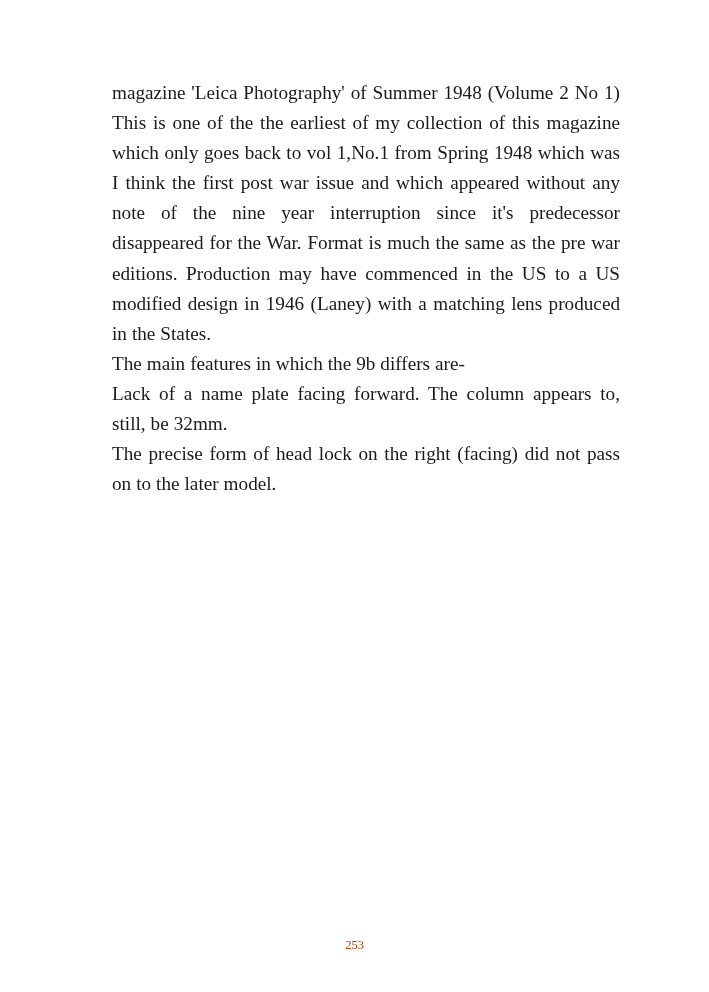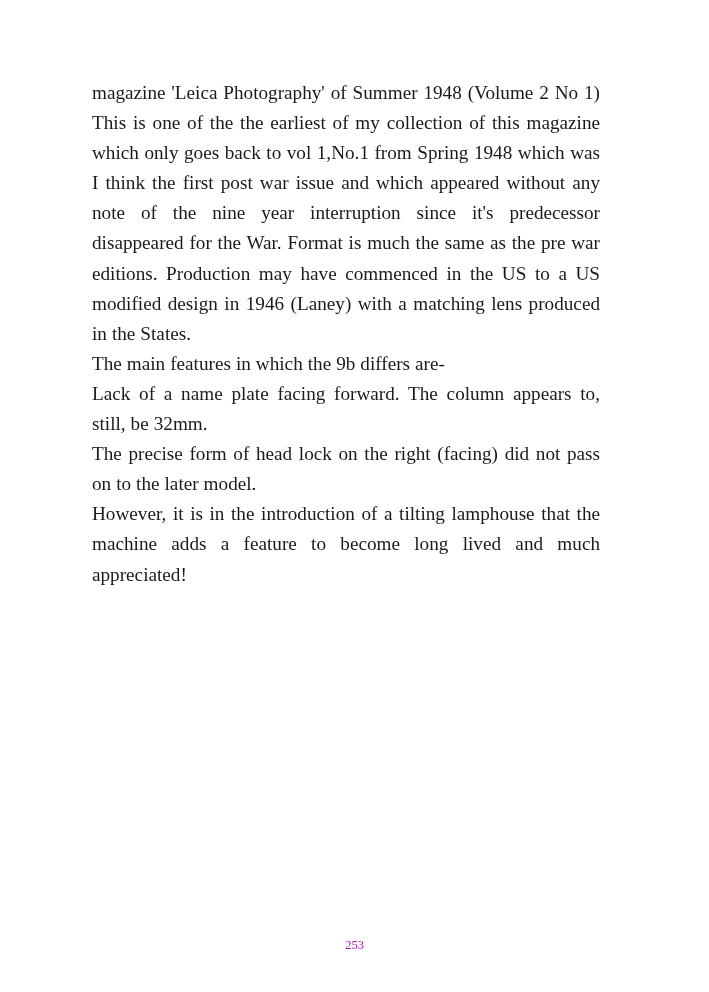--- a/index.html
+++ b/index.html
@@ -18,52 +18,51 @@
   .page {
     position: absolute;
     left: 0;
     top: 0;
     width: 709px;
     height: 992px;
     background: #ffffff;
   }
   .content {
     position: absolute;
-    left: 92px;
+    left: 112px;
     top: 78px;
     width: 508px;
   }
   .para {
     margin: 0;
     font-size: 19.2px;
     line-height: 30.1px;
     text-align: justify;
     text-justify: inter-word;
     hyphens: none;
     word-spacing: 0.2px;
   }
   .footer {
     position: absolute;
     left: 0;
     top: 938px;
     width: 709px;
     text-align: center;
     font-size: 12.5px;
-    color: #a21caf;
+    color: #c2410c;
     font-family: "Liberation Serif", serif;
   }
 </style>
 </head>
 <body>
 
 <div class="page">
 
   <div class="content">
     <p class="para">magazine 'Leica Photography' of Summer 1948 (Volume 2 No 1) This is one of the the earliest of my collection of this magazine which only goes back to vol 1,No.1 from Spring 1948 which was I think the first post war issue and which appeared without any note of the nine year interruption since it's predecessor disappeared for the War. Format is much the same as the pre war editions. Production may have commenced in the US to a US modified design in 1946 (Laney) with a matching lens produced in the States.</p>
     <p class="para">The main features in which the 9b differs are-</p>
     <p class="para">Lack of a name plate facing forward. The column appears to, still, be 32mm.</p>
     <p class="para">The precise form of head lock on the right (facing) did not pass on to the later model.</p>
-    <p class="para">However, it is in the introduction of a tilting lamphouse that the machine adds a feature to become long lived and much appreciated!</p>
   </div>
 
   <div class="footer">253</div>
 
 </div>
 
 </body></html>

